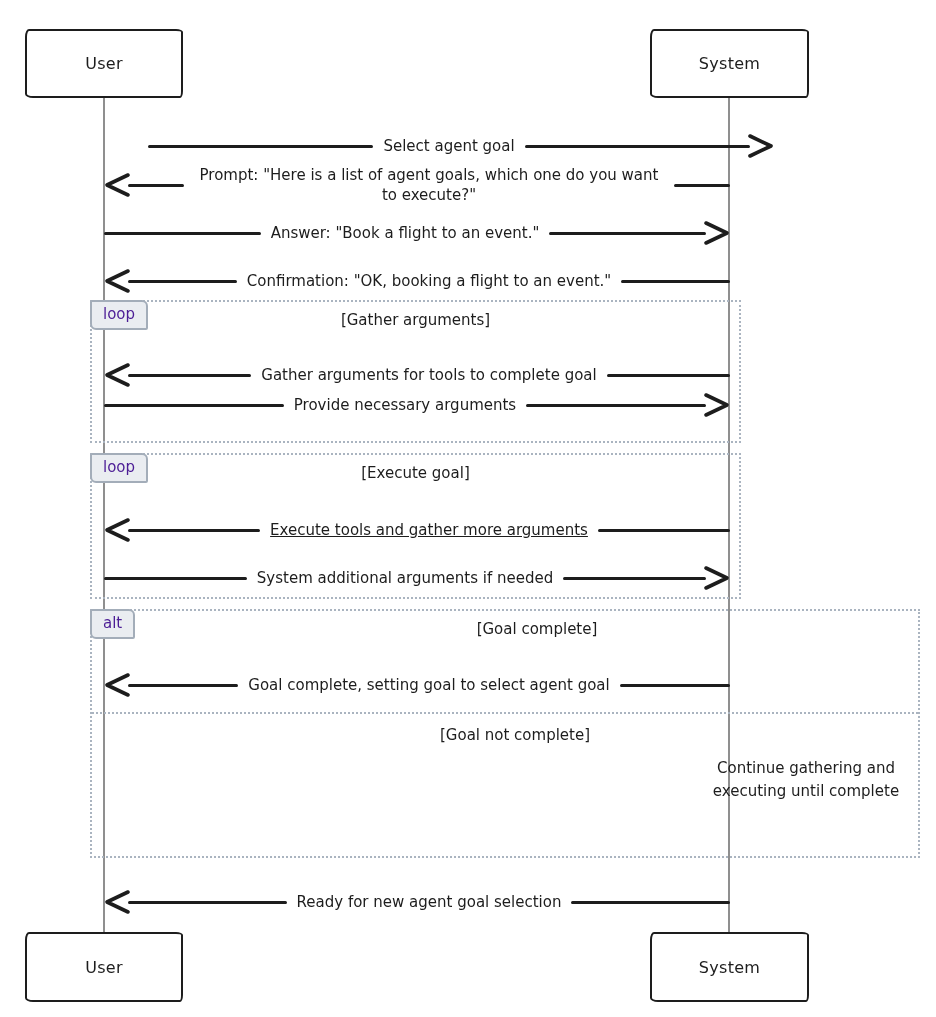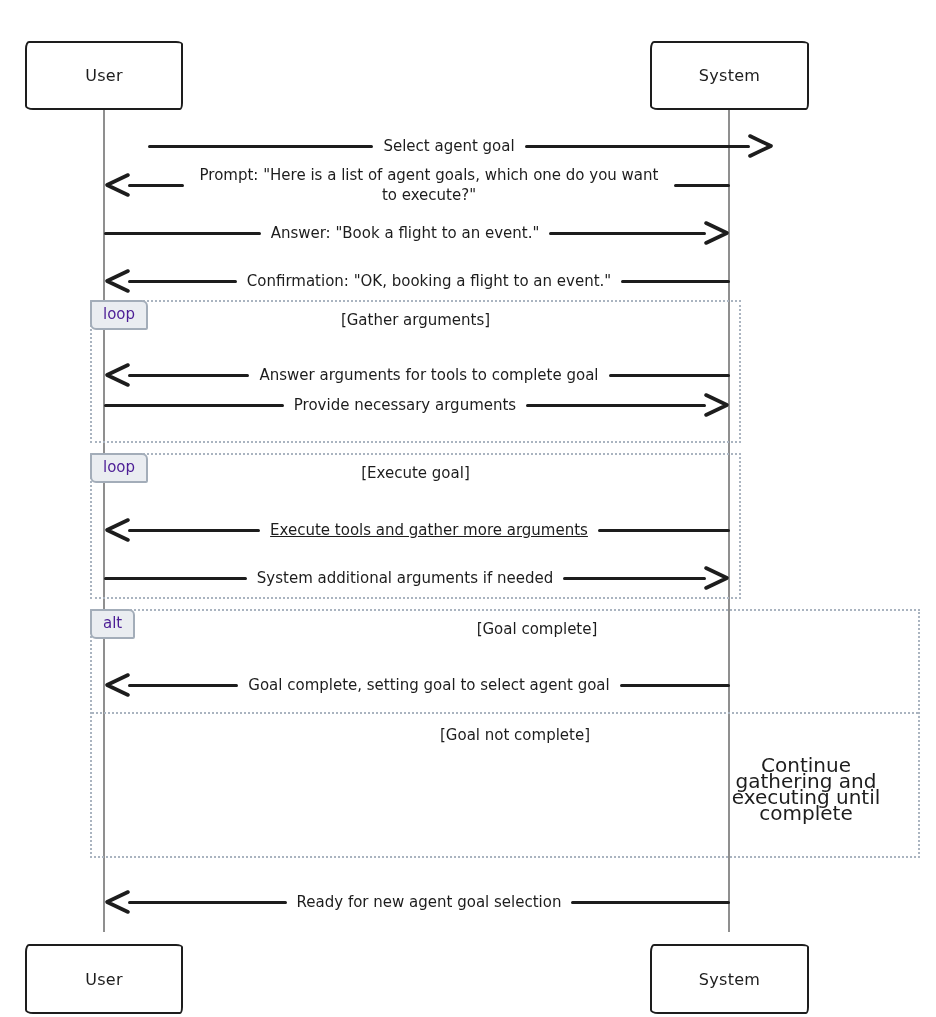--- a/index.html
+++ b/index.html
@@ -7,21 +7,21 @@
     position:relative;width:936px;height:1017px;background:#fff;
     font-family:"DejaVu Sans",sans-serif;color:#1d1d1d;overflow:hidden;
   }
   
   .lifeline{position:absolute;top:98px;height:834px;width:2px;background:#8f8f8f;}
   
   .actor{
     position:absolute;width:158px;height:69px;background:#fff;
     border:2.5px solid #1d1d1d;border-radius:4px 7px 3px 8px/8px 3px 7px 4px;
     display:flex;align-items:center;justify-content:center;
-    font-size:16px;letter-spacing:.3px;box-sizing:border-box;margin-top:12px;
+    font-size:16px;letter-spacing:.3px;box-sizing:border-box;
   }
   
   .msg{
     position:absolute;left:104px;width:626px;height:40px;
     display:flex;align-items:center;box-sizing:border-box;
   }
   .msg .shaft{flex:1 1 0;height:0;border-top:3.4px solid #1d1d1d;border-radius:2px;}
   .msg .lbl{
     flex:0 1 auto;padding:0 10px;text-align:center;
     font-size:15px;line-height:20px;background:#fff;white-space:normal;
@@ -49,21 +49,21 @@
     position:absolute;left:0;right:0;top:101px;height:0;
     border-top:2.4px dotted #aab4c0;
   }
   .alt-title2{
     position:absolute;left:0;right:0;top:114px;text-align:center;
     font-size:15px;line-height:20px;padding-left:20px;
   }
   
   .self-note{
     position:absolute;left:710px;top:757px;width:192px;
-    text-align:center;font-size:20px;line-height:16px;
+    text-align:center;font-size:15px;line-height:23px;
   }
 </style>
 </head>
 <body>
 
 <div class="canvas">
 
   <div class="lifeline" style="left:103px;"></div>
   <div class="lifeline" style="left:728px;"></div>
 
@@ -132,21 +132,21 @@
     <span class="shaft"></span>
     <span class="lbl">Confirmation: "OK, booking a flight to an event."</span>
     <span class="shaft"></span>
   </div>
 
   <div class="msg" style="top:355px;">
     <svg class="head left" width="28" height="26" viewBox="0 0 28 26">
         <path d="M24 3 L3 13 L24 23" fill="none" stroke="#1d1d1d" stroke-width="3.6" stroke-linecap="round" stroke-linejoin="round"></path>
       </svg>
     <span class="shaft"></span>
-    <span class="lbl">Answer arguments for tools to complete goal</span>
+    <span class="lbl">Gather arguments for tools to complete goal</span>
     <span class="shaft"></span>
   </div>
 
   <div class="msg" style="top:385px;">
     <span class="shaft"></span>
     <span class="lbl">Provide necessary arguments</span>
     <span class="shaft"></span>
     <svg class="head right" width="28" height="26" viewBox="0 0 28 26">
         <path d="M4 3 L25 13 L4 23" fill="none" stroke="#1d1d1d" stroke-width="3.6" stroke-linecap="round" stroke-linejoin="round"></path>
       </svg>

